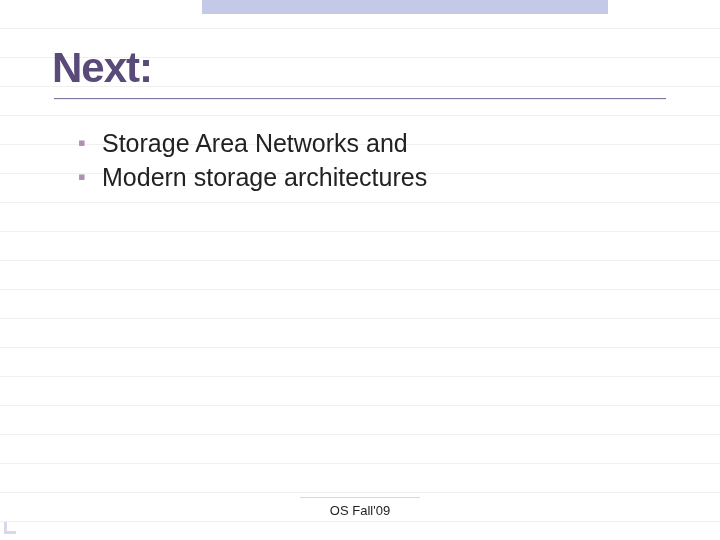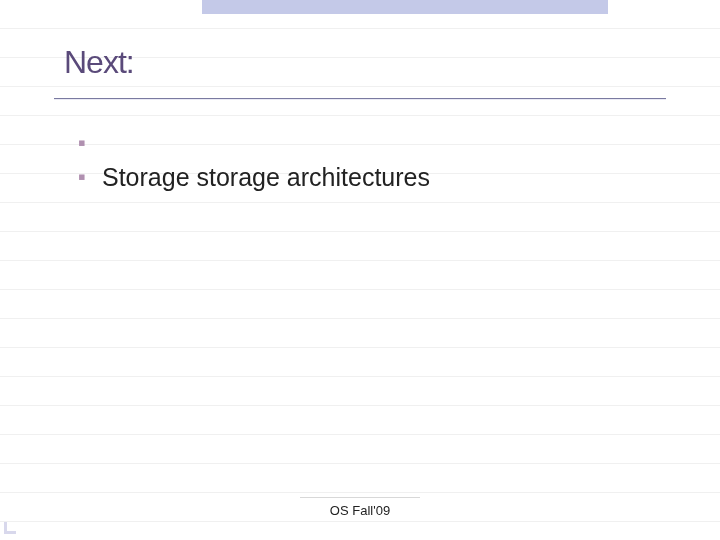--- a/index.html
+++ b/index.html
@@ -27,26 +27,26 @@
     top: 0;
     left: 202px;
     width: 406px;
     height: 14px;
     background: #c4c9e8;
     z-index: 2;
   }
   .title {
     position: absolute;
     top: 44px;
-    left: 64px;
+    left: 52px;
     right: 54px;
     z-index: 3;
     color: #5a4a7a;
-    font-size: 32px;
-    font-weight: 400;
+    font-size: 42px;
+    font-weight: 700;
     letter-spacing: -1px;
   }
   .title-underline {
     position: absolute;
     top: 98px;
     left: 54px;
     right: 54px;
     height: 1px;
     background: #7a7aa0;
     box-shadow: 0 1px 0 #eaeaf5;
@@ -121,23 +121,24 @@
 
 <div class="grid"></div>
 <div class="top-bar"></div>
 
 <h1 class="title">Next:</h1>
 <div class="title-underline"></div>
 
 <div class="bullets">
   <div class="bullet-item">
     <span class="bullet-mark">▪</span>
+    <span class="bullet-text">Storage Area Networks and</span>
   </div>
   <div class="bullet-item">
     <span class="bullet-mark">▪</span>
-    <span class="bullet-text">Storage storage architectures</span>
+    <span class="bullet-text">Modern storage architectures</span>
   </div>
 </div>
 
 <div class="footer-line"></div>
 <div class="footer-text">OS Fall'09</div>
 
 <div class="corner-accent"></div>
 
 </body></html>

